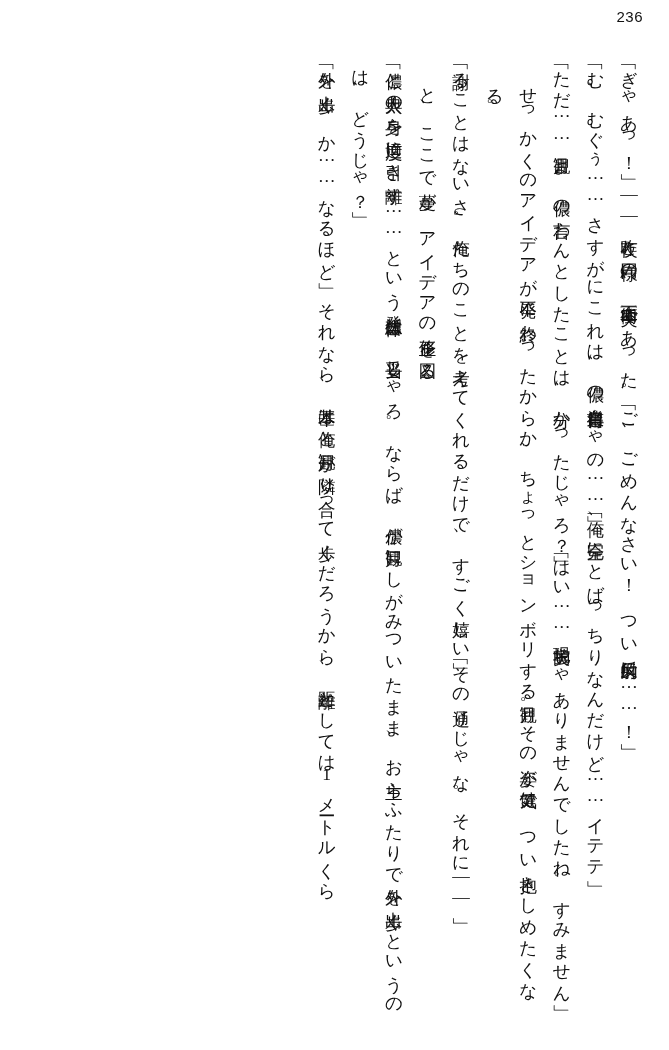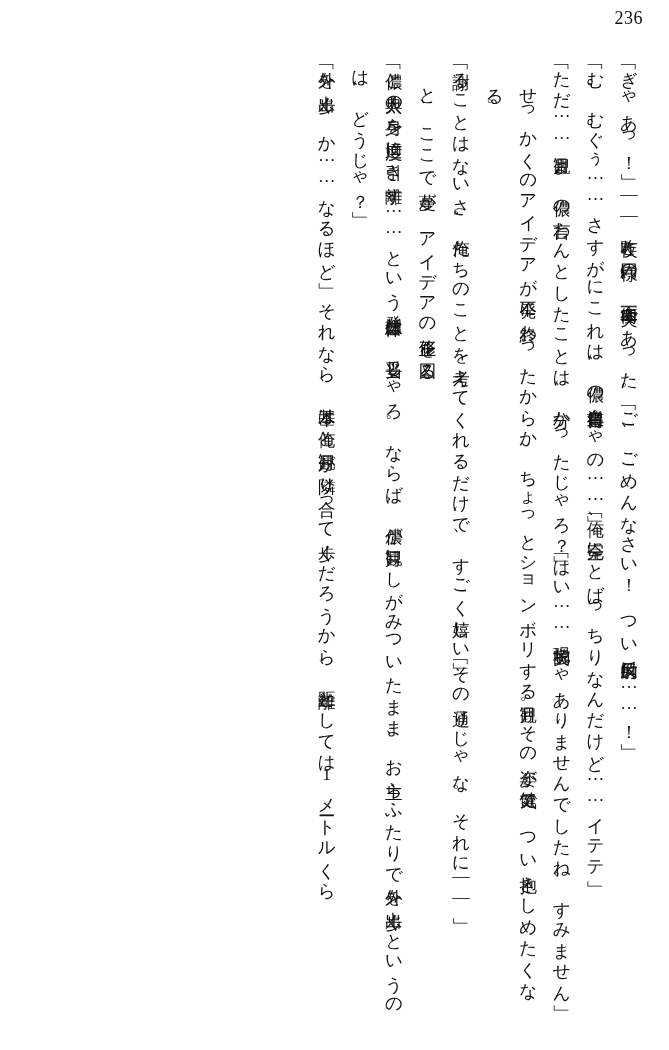--- a/index.html
+++ b/index.html
@@ -17,22 +17,22 @@
   .page {
     position: relative;
     width: 669px;
     height: 1050px;
     box-sizing: border-box;
   }
   .page-number {
     position: absolute;
     top: 8px;
     right: 26px;
-    font-family: Liberation Serif, serif;
-    font-size: 18px;
+    font-family: Liberation Sans, sans-serif;
+    font-size: 15px;
     letter-spacing: 0.5px;
     color: #111;
   }
   .body-text {
     position: absolute;
     top: 58px;
     right: 24px;
     left: 24px;
     height: 960px;
     writing-mode: vertical-rl;

